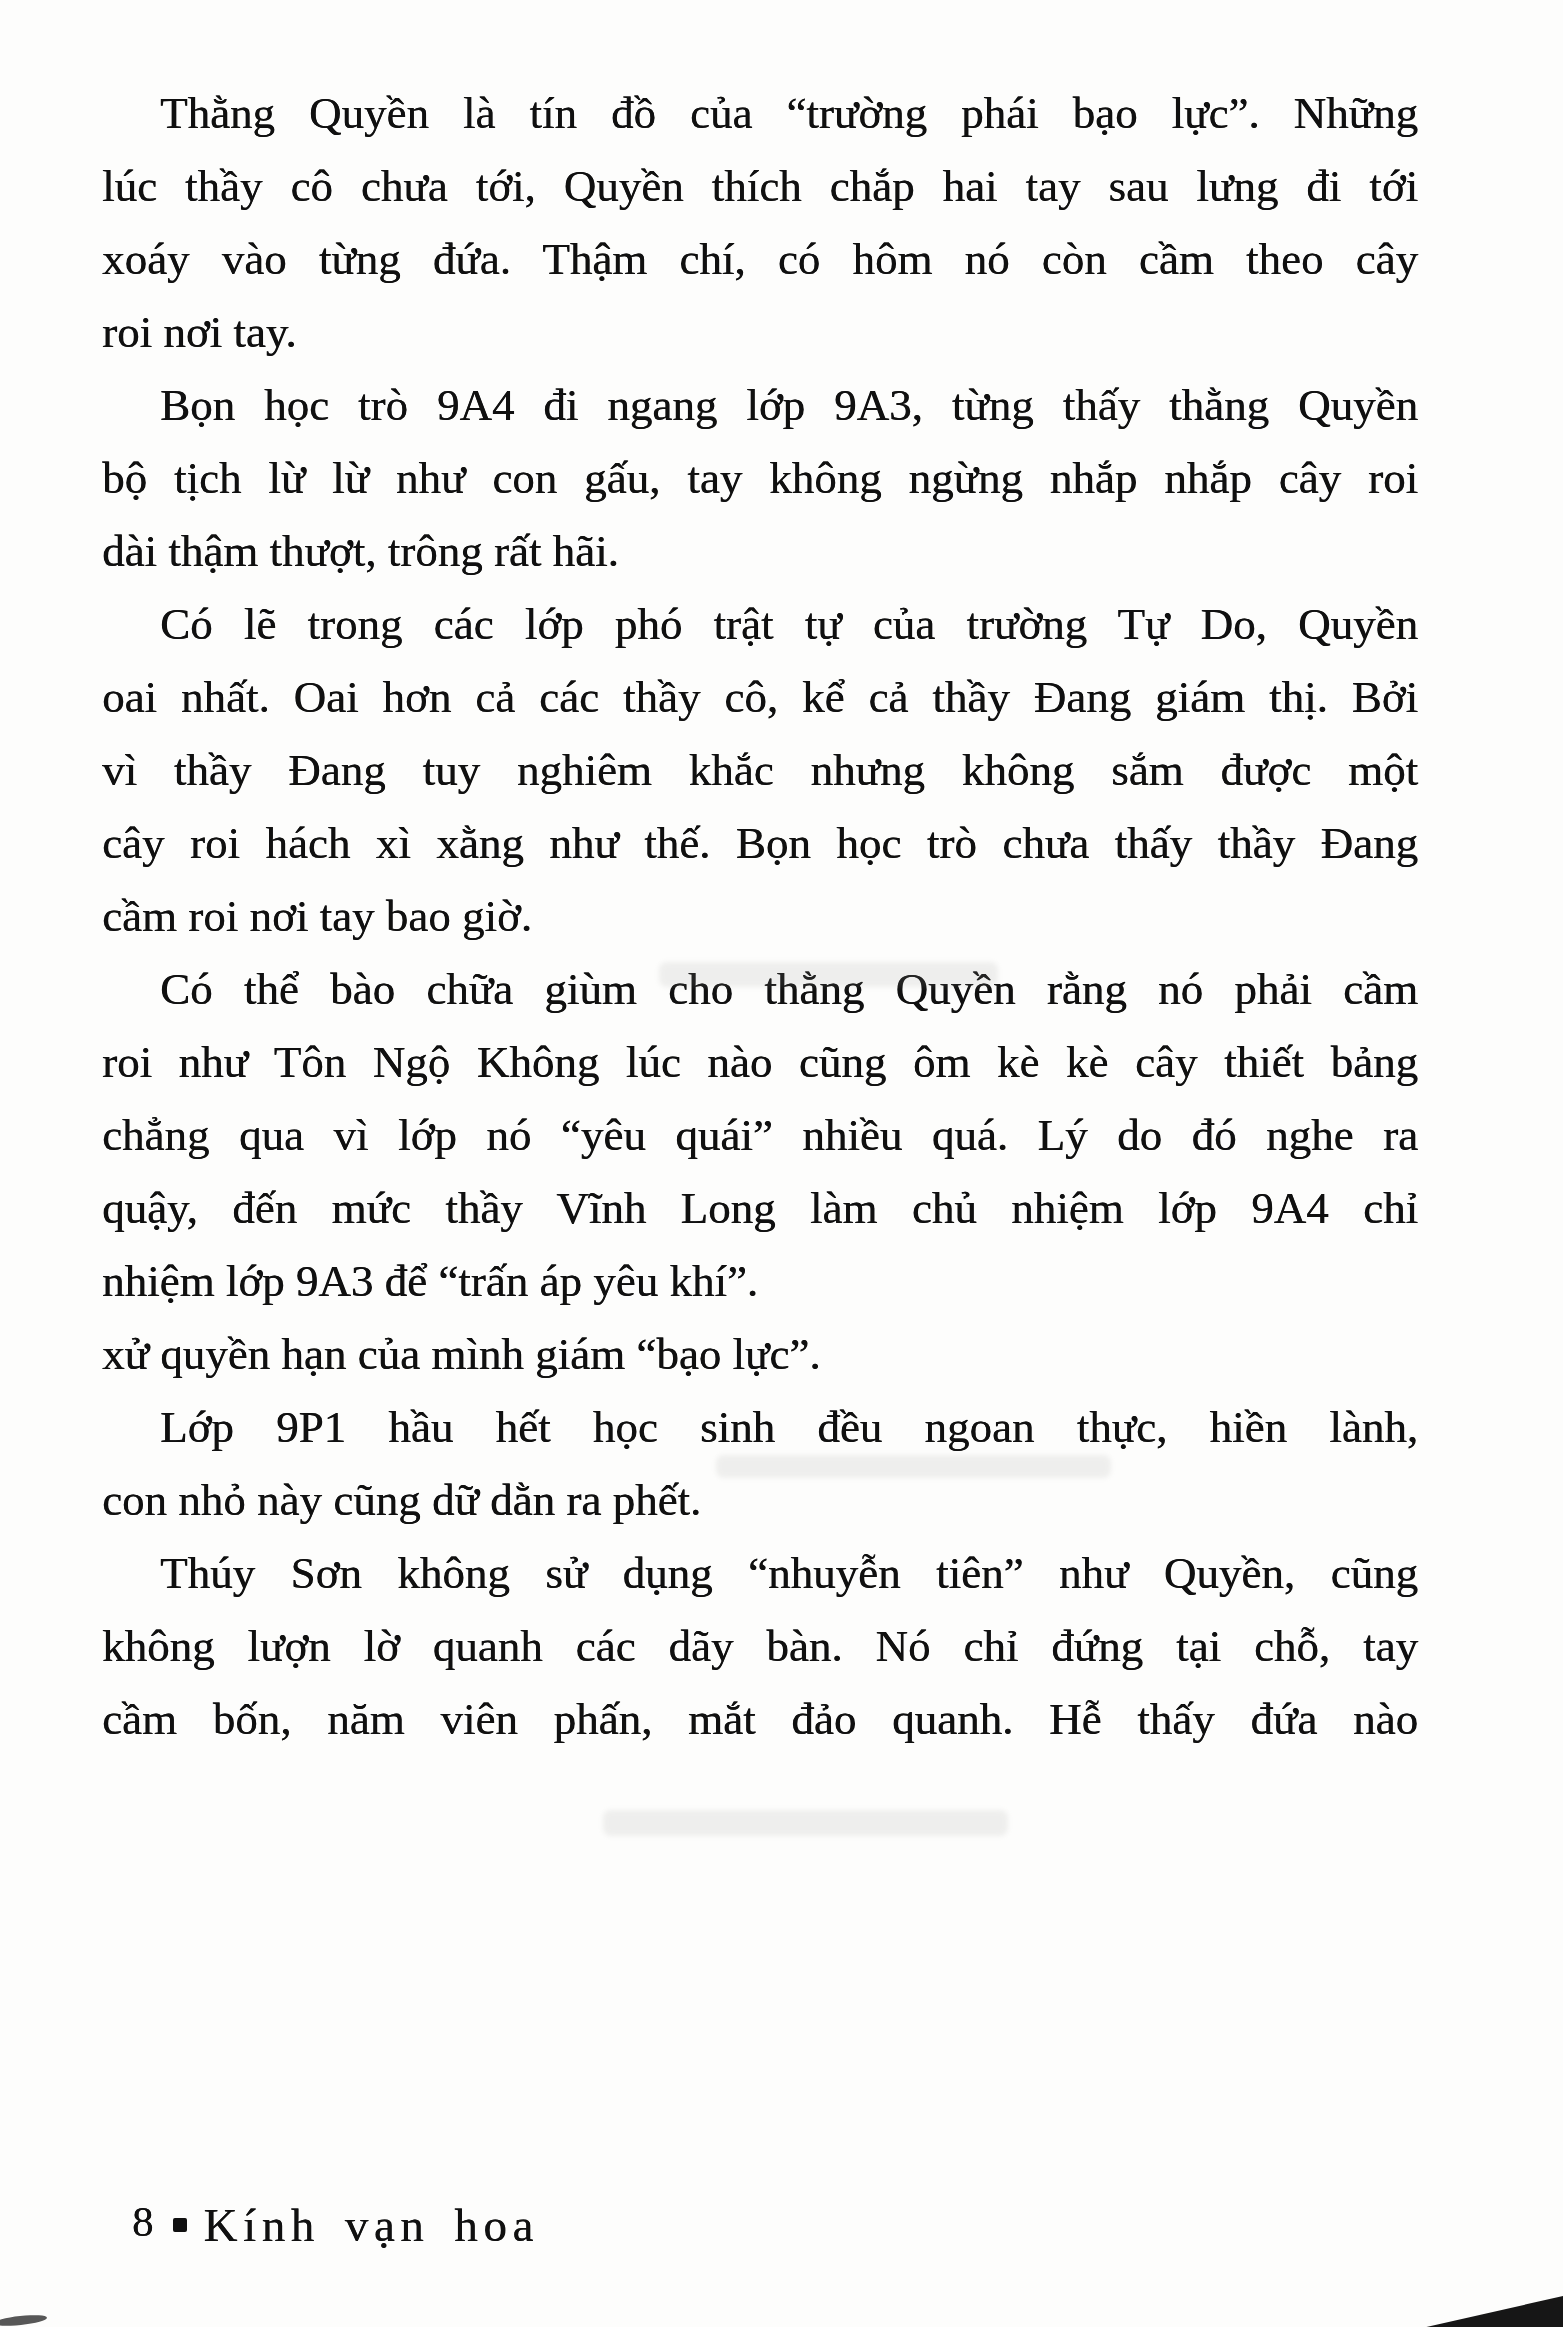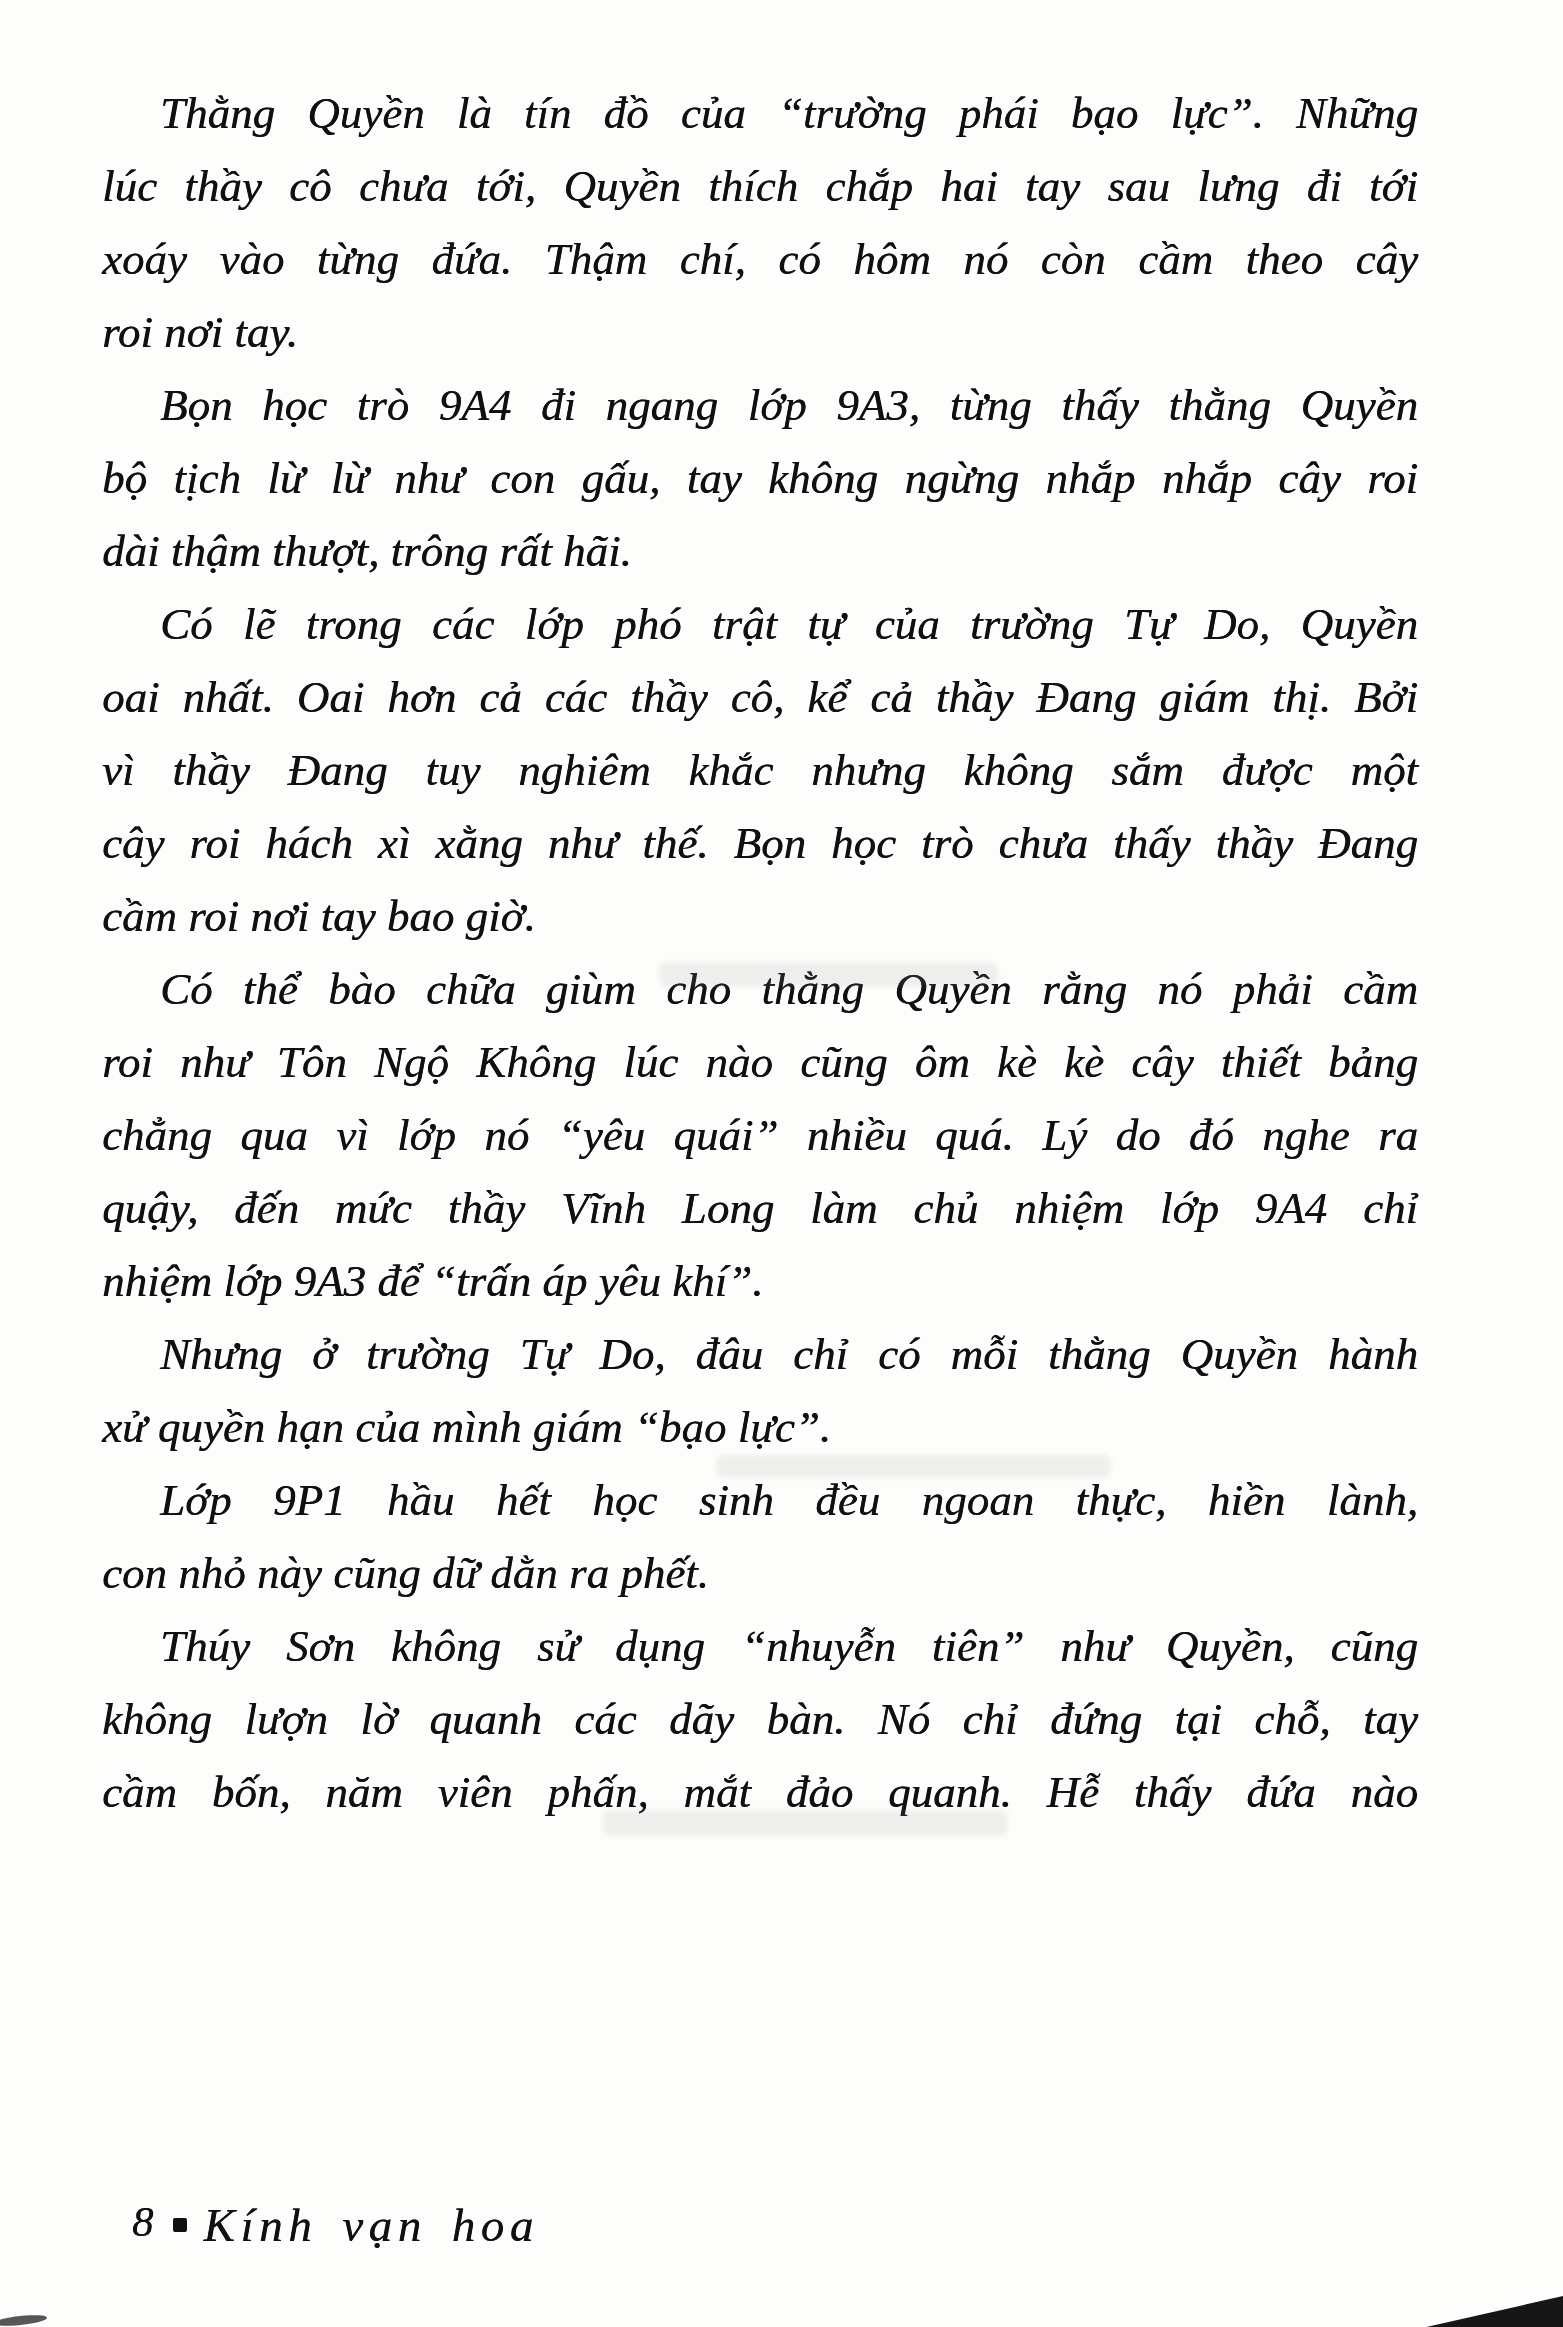--- a/index.html
+++ b/index.html
@@ -9,21 +9,20 @@
   }
   .page {
     position: relative;
     width: 1563px;
     height: 2328px;
     margin: 0 auto;
     background: var(--paper, #fdfdfc);
     overflow: hidden;
     font-family: "Liberation Serif", "DejaVu Serif", serif;
     color: var(--ink, #101010);
-    font-style: italic;
   }
   .text-block {
     position: absolute;
     left: 102px;
     top: 77px;
     width: 1316px;
     font-size: 45px;
     line-height: 73px;
     text-shadow: 0.4px 0.4px 0 currentColor;
   }
@@ -117,21 +116,20 @@
         <div class="line last">cầm roi nơi tay bao giờ.</div>
       </div>
       <div class="paragraph">
         <div class="line first">Có thể bào chữa giùm cho thằng Quyền rằng nó phải cầm</div>
         <div class="line">roi như Tôn Ngộ Không lúc nào cũng ôm kè kè cây thiết bảng</div>
         <div class="line">chẳng qua vì lớp nó “yêu quái” nhiều quá. Lý do đó nghe ra</div>
         <div class="line">quậy, đến mức thầy Vĩnh Long làm chủ nhiệm lớp 9A4 chỉ</div>
         <div class="line last">nhiệm lớp 9A3 để “trấn áp yêu khí”.</div>
       </div>
       <div class="paragraph">
-        <div class="line first">Nhưng ở trường Tự Do, đâu chỉ có mỗi thằng Quyền hành</div>
         <div class="line last">xử quyền hạn của mình giám “bạo lực”.</div>
       </div>
       <div class="paragraph">
         <div class="line first">Lớp 9P1 hầu hết học sinh đều ngoan thực, hiền lành,</div>
         <div class="line last">con nhỏ này cũng dữ dằn ra phết.</div>
       </div>
       <div class="paragraph">
         <div class="line first">Thúy Sơn không sử dụng “nhuyễn tiên” như Quyền, cũng</div>
         <div class="line">không lượn lờ quanh các dãy bàn. Nó chỉ đứng tại chỗ, tay</div>
         <div class="line">cầm bốn, năm viên phấn, mắt đảo quanh. Hễ thấy đứa nào</div>

